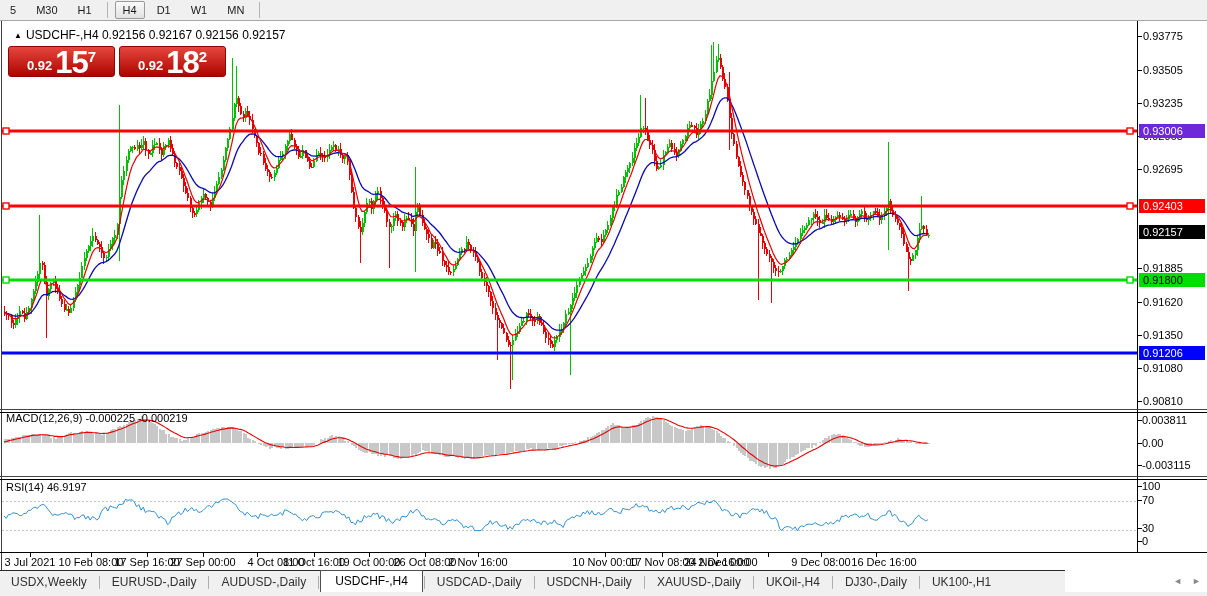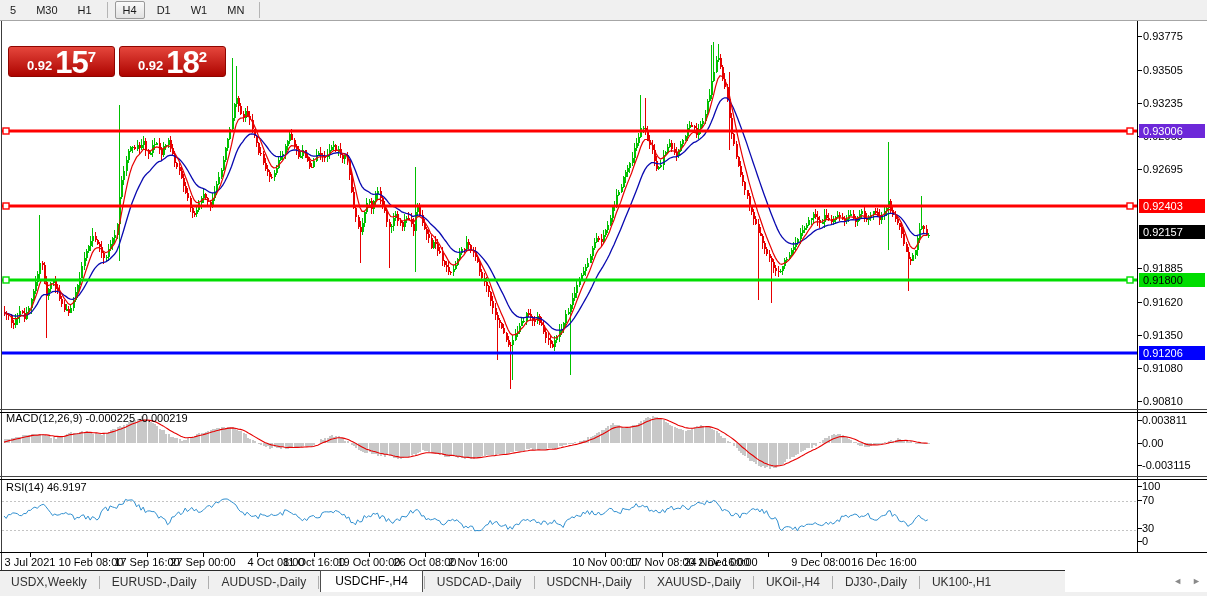--- a/index.html
+++ b/index.html
@@ -123,20 +123,27 @@
       <line x1="425.5" y1="553" x2="425.5" y2="557" stroke="#000" shape-rendering="crispEdges"></line>
       <line x1="478.5" y1="553" x2="478.5" y2="557" stroke="#000" shape-rendering="crispEdges"></line>
       <line x1="605.5" y1="553" x2="605.5" y2="557" stroke="#000" shape-rendering="crispEdges"></line>
       <line x1="662.5" y1="553" x2="662.5" y2="557" stroke="#000" shape-rendering="crispEdges"></line>
       <line x1="717.5" y1="553" x2="717.5" y2="557" stroke="#000" shape-rendering="crispEdges"></line>
       <line x1="768.5" y1="553" x2="768.5" y2="557" stroke="#000" shape-rendering="crispEdges"></line>
       <line x1="821.5" y1="553" x2="821.5" y2="557" stroke="#000" shape-rendering="crispEdges"></line>
       <line x1="876.5" y1="553" x2="876.5" y2="557" stroke="#000" shape-rendering="crispEdges"></line>
     </svg>
 
+  <div class="ohlc-title">
+    <span class="tri">▲</span><span>USDCHF-,H4</span>
+    <span>0.92156</span>
+    <span>0.92167</span>
+    <span>0.92156</span>
+    <span>0.92157</span>
+  </div>
 
   <div class="trade">
     <div class="prow">
       <div class="pbox">
         <span class="small">0.92</span>
         <span class="big">15</span>
         <span class="sup">7</span>
       </div>
       <div class="pbox">
         <span class="small">0.92</span>

